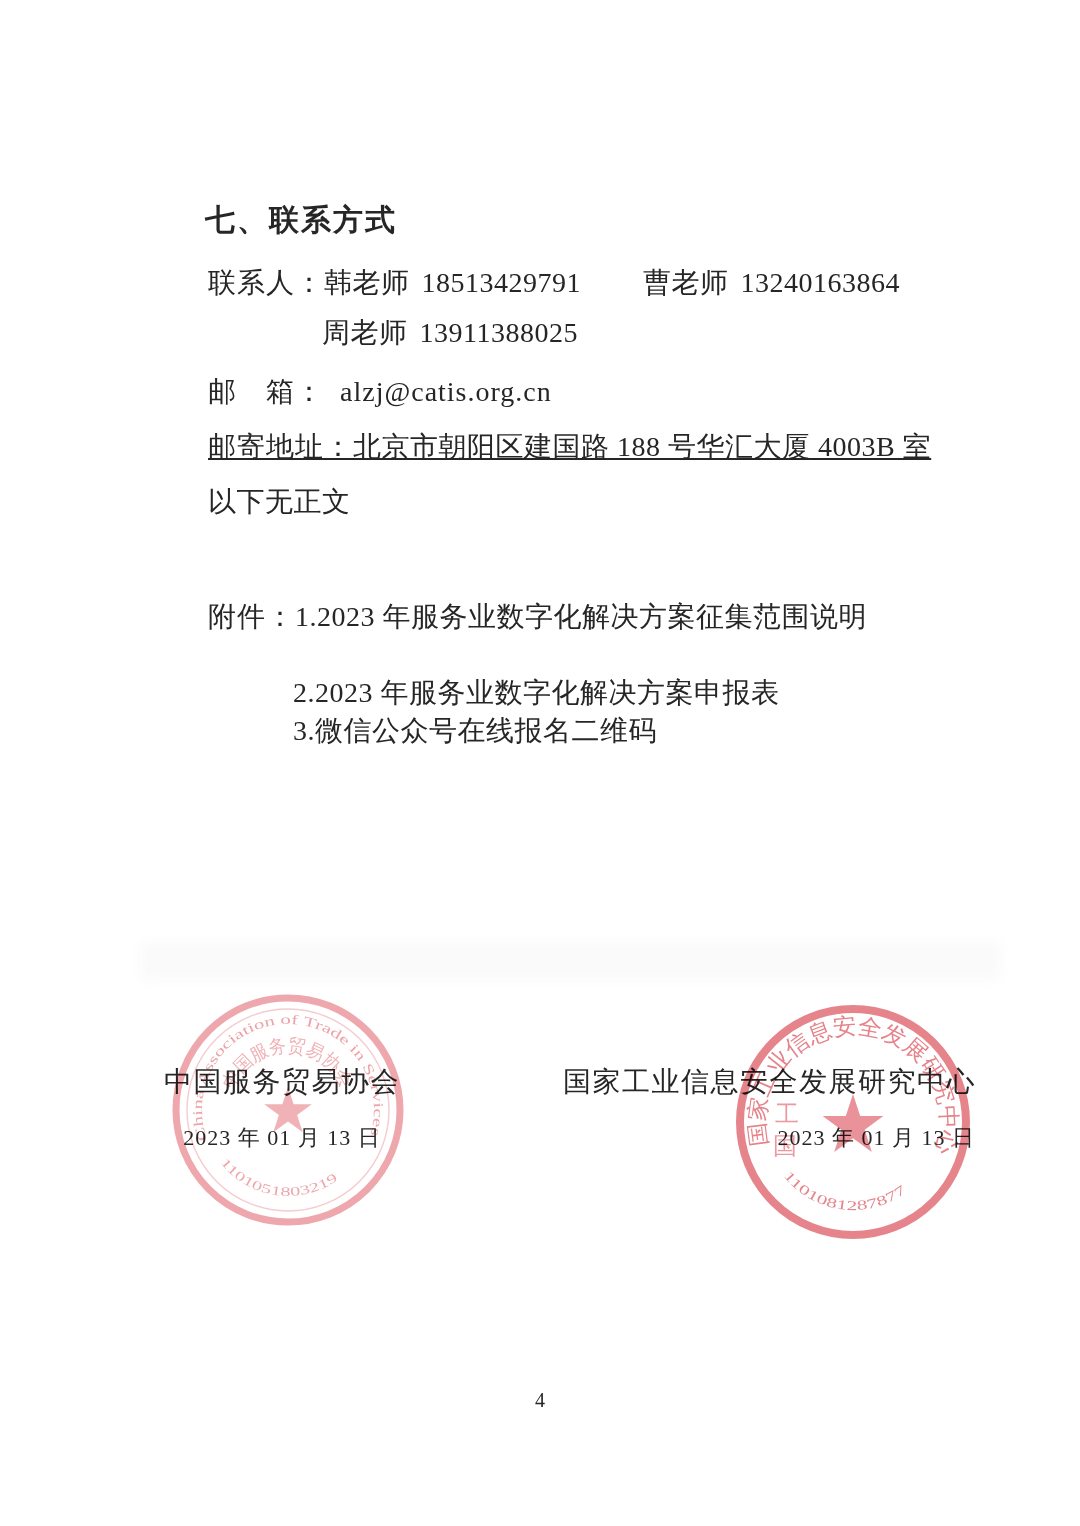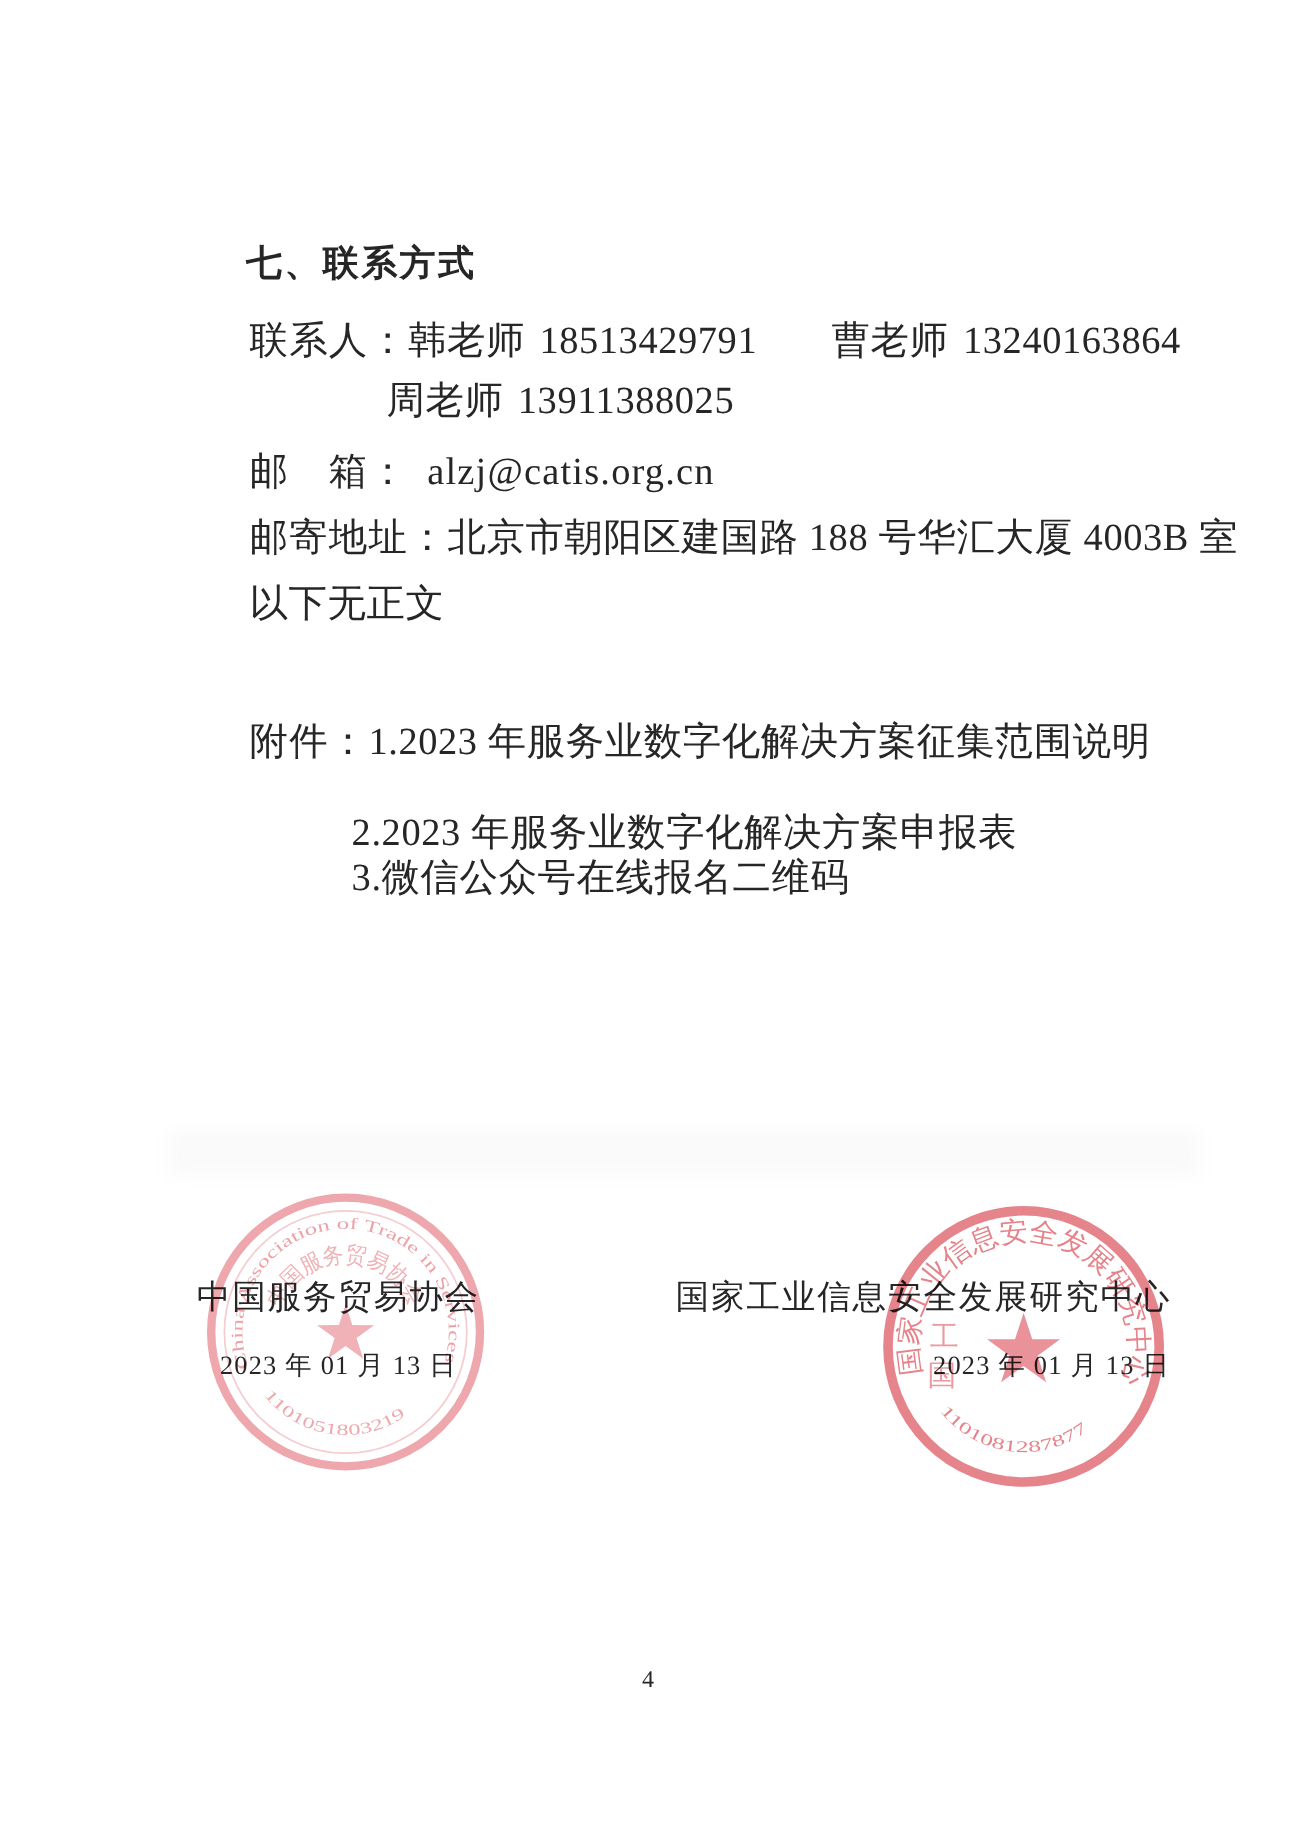--- a/index.html
+++ b/index.html
@@ -7,21 +7,21 @@
     position: relative;
     width: 1080px;
     height: 1526px;
     background: #ffffff;
     overflow: hidden;
     font-family: "Liberation Serif", "DejaVu Serif", serif;
     color: #262626;
   }
   .line {
     position: absolute;
-    font-size: 32px;
+    font-size: 28px;
     line-height: 40px;
     white-space: nowrap;
     letter-spacing: 0.5px;
   }
   .heading {
     font-family: "Liberation Sans", "DejaVu Sans", sans-serif;
     font-weight: 700;
     font-size: 30px;
     letter-spacing: 2px;
   }
@@ -72,21 +72,21 @@
   </div>
 
   <div class="line" style="left:322px; top:313px;">
     <span>周老师</span><span class="phone">13911388025</span>
   </div>
 
   <div class="line" style="left:208px; top:372px;">
     <span class="label">邮　箱：</span><span class="email-value">alzj@catis.org.cn</span>
   </div>
 
-  <div class="line" style="left:208px; top:427px;">
+  <div class="line" style="left:208px; top:427px;text-decoration:underline;">
     <span class="label">邮寄地址：</span><span>北京市朝阳区建国路 188 号华汇大厦 4003B 室</span>
   </div>
 
   <div class="line" style="left:208px; top:482px;">以下无正文</div>
 
   <div class="line" style="left:208px; top:597px;text-align:right;">
     <span class="label">附件：</span><span>1.2023 年服务业数字化解决方案征集范围说明</span>
   </div>
   <div class="line" style="left:293px; top:654px;margin-top:19px;">2.2023 年服务业数字化解决方案申报表</div>
   <div class="line" style="left:293px; top:711px;">3.微信公众号在线报名二维码</div>

